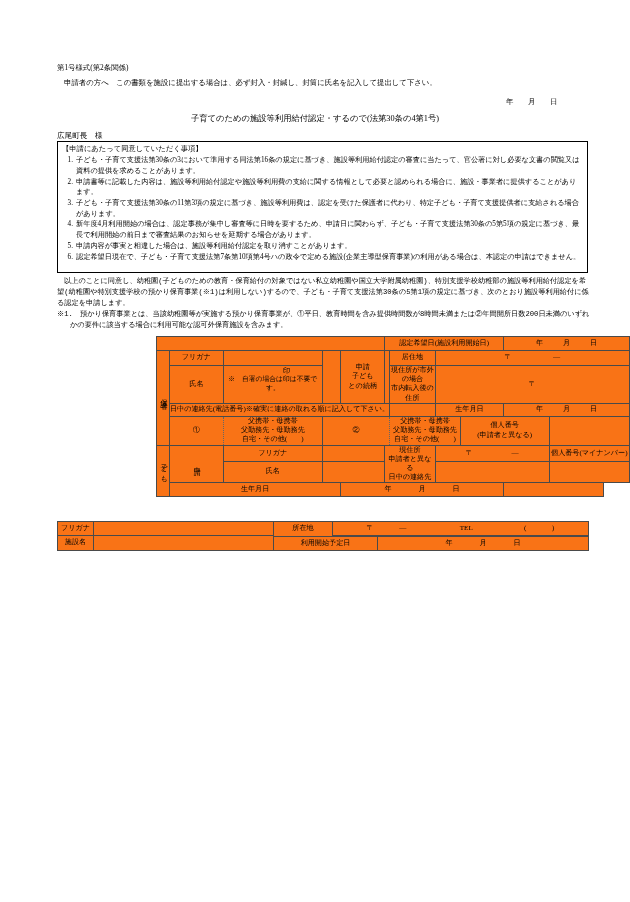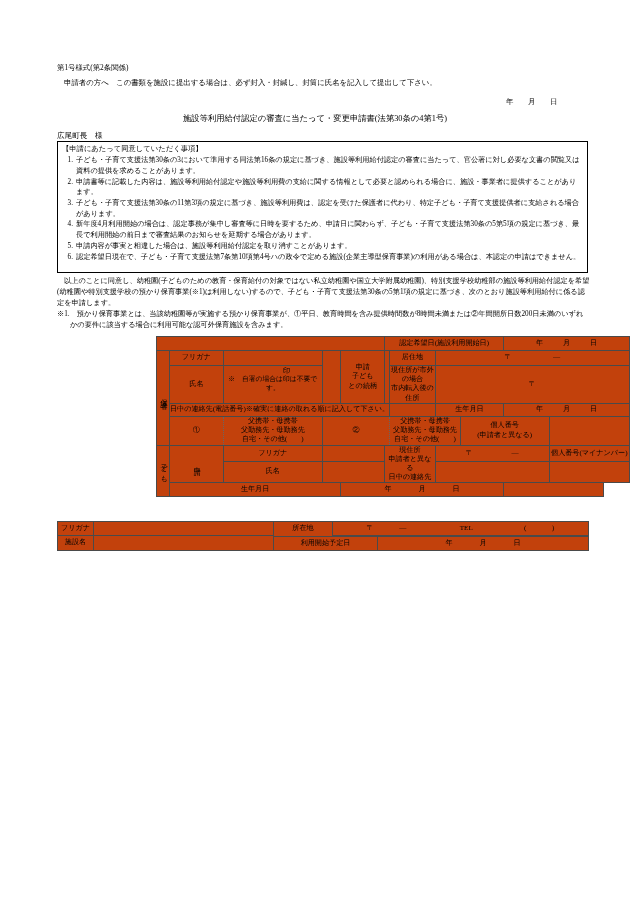--- a/index.html
+++ b/index.html
@@ -96,20 +96,21 @@
     flex: 1 1 auto;
   }
 
   
   .intro {
     position: absolute;
     left: 57px; top: 276px;
     width: 533px;
     font-size: 7.2px;
     line-height: 1.5;
+    font-family: Liberation Mono, monospace;
   }
   .intro p { margin: 0; text-indent: 0; }
   .intro p.i1 { text-indent: 7px; }
   .intro p.i2 { margin-top: 1px; }
   .intro .hang {
     display: block;
     padding-left: 13px;
     text-indent: -13px;
   }
 
@@ -118,21 +119,21 @@
     border-collapse: collapse;
     table-layout: fixed;
   }
   table.frm td {
     border: 0.8px solid #4a4a4a;
     font-size: 7.1px;
     padding: 0;
     vertical-align: middle;
     text-align: center;
     line-height: 1.3;
-    background: #c2410c;
+    background: #f97316;
   }
   td.hd {
     background: #d9d9d9;
   }
   td.blank { border: none; background: transparent; }
   .vert {
     writing-mode: vertical-rl;
     text-orientation: upright;
     letter-spacing: 2px;
     display: inline-block;
@@ -193,21 +194,21 @@
 
 <div class="page">
 
   <div class="form-no">第1号様式(第2条関係)</div>
   <div class="notice-line">申請者の方へ　この書類を施設に提出する場合は、必ず封入・封緘し、封筒に氏名を記入して提出して下さい。</div>
 
   <div class="date-line">
     <span class="g">年</span><span class="g">月</span><span>日</span>
   </div>
 
-  <div class="doc-title">施設等利用給付認定の審査に当たって・変更申請書(法第30条の4第1号)</div>
+  <div class="doc-title">子育てのための施設等利用給付認定・するので(法第30条の4第1号)</div>
   <div class="addressee">広尾町長　様</div>
 
   <div class="consent-box">
     <div class="consent-title">【申請にあたって同意していただく事項】</div>
     <ul class="consent-list">
       <li>
           <span class="num">1.</span>
           <span class="txt">子ども・子育て支援法第30条の3において準用する同法第16条の規定に基づき、施設等利用給付認定の審査に当たって、官公署に対し必要な文書の閲覧又は資料の提供を求めることがあります。</span>
         </li>
       <li>

